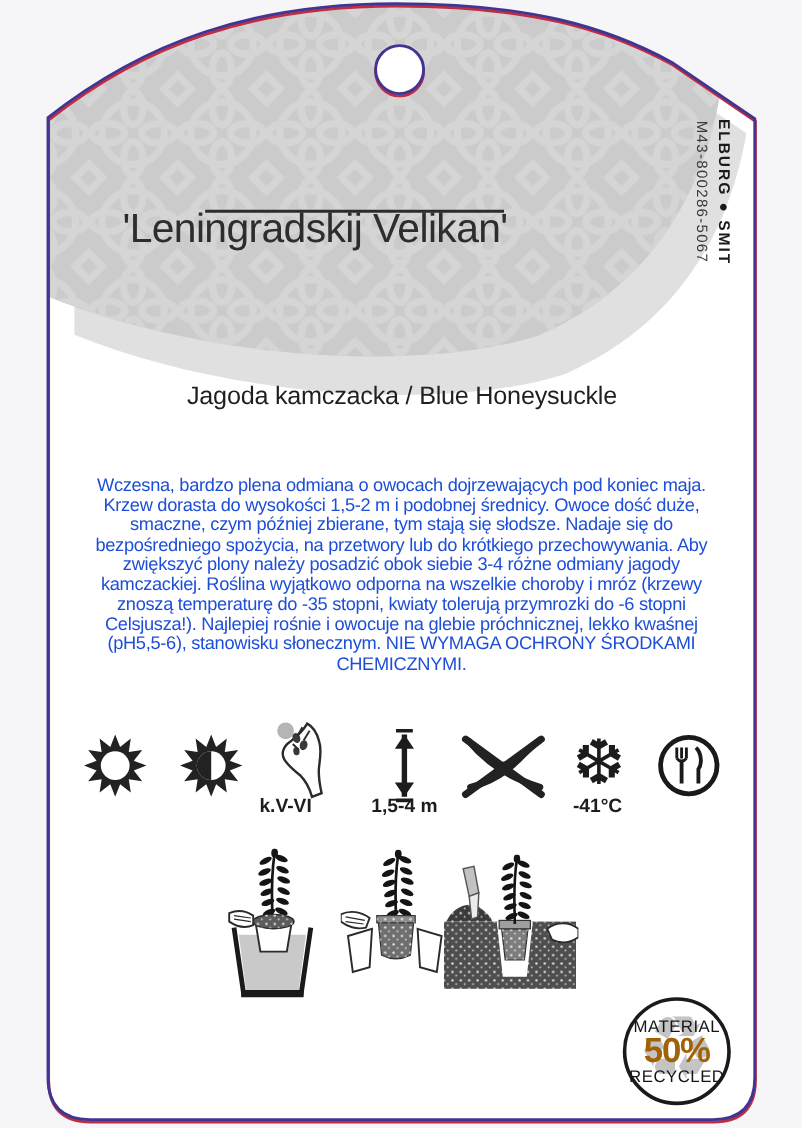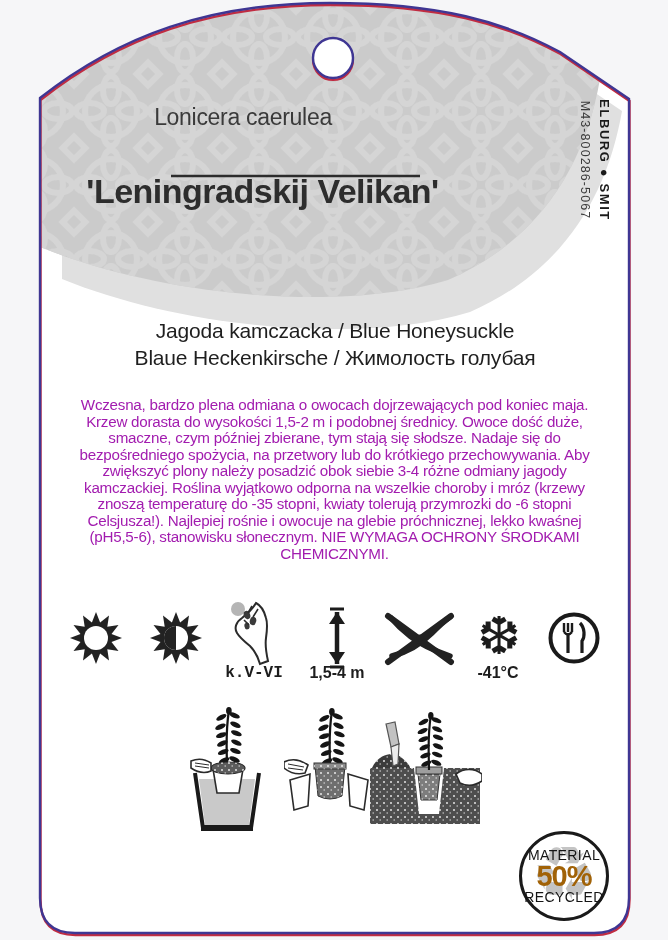--- a/index.html
+++ b/index.html
@@ -23,23 +23,23 @@
   .tag-fill{fill:#ffffff;}
   .blob-light{fill:var(--header-gray-light);}
   .blob-dark{fill:var(--header-gray);}
   .stroke-red{fill:none;stroke:var(--border-red);stroke-width:2.4;}
   .stroke-purple{fill:none;stroke:var(--border-purple);stroke-width:2.4;}
   .hole-fill{fill:#ffffff;}
   .rule{stroke:#2c2c2c;stroke-width:2.6;}
   .abs{position:absolute;}
   .ctr{text-align:center;}
   .botanical{left:63px;width:360px;font-size:23px;line-height:27px;color:#3a3a3a;letter-spacing:-0.3px;}
-  .cultivar{left:40px;width:445px;font-size:34px;font-weight:bold;color:#2d2d2d;letter-spacing:-0.5px;}
+  .cultivar{left:40px;width:445px;font-size:34px;font-weight:normal;color:#2d2d2d;letter-spacing:-0.5px;}
   .common{left:40px;width:590px;font-size:21px;color:#1f1f1f;letter-spacing:-0.2px;}
-  .desc{left:67px;top:397px;width:535px;font-size:15.2px;line-height:16.5px;color:#a21caf;letter-spacing:-0.25px;text-align:center;}
+  .desc{left:67px;top:397px;width:535px;font-size:15.2px;line-height:16.5px;color:#1d4ed8;letter-spacing:-0.25px;text-align:center;}
   .icon-label{top:664px;width:110px;text-align:center;font-size:16px;font-weight:bold;color:#1d1d1d;}
   .vtext{position:absolute;white-space:nowrap;transform:translate(-50%,-50%) rotate(90deg);}
   .brand{left:604px;top:160px;font-size:13px;font-weight:bold;letter-spacing:1.6px;color:#1a1a1a;}
   .code{left:585px;top:160px;font-size:12.5px;letter-spacing:1.1px;color:#3a3a3a;}
   .snow{left:471px;top:608px;width:56px;height:56px;font-size:52px;line-height:56px;text-align:center;color:#1c1c1c;}
   .badge{
     left:519px;top:831px;width:84px;height:84px;border:3px solid #1a1a1a;border-radius:50%;
     background:#ffffff;display:flex;flex-direction:column;align-items:center;justify-content:center;
   }
   .badge .recycle-glyph{position:absolute;left:0;top:-6px;width:84px;height:92px;font-size:74px;line-height:92px;text-align:center;color:var(--badge-gray);}
@@ -106,28 +106,26 @@
     <path class="stroke-purple" d="M40,98 C120,35 210,3 330,3 C440,3 505,22 560,52 L629,99 L629,898 Q629,933 594,933 L75,933 Q40,933 40,898 Z"></path>
 
     <g>
       <circle cx="333" cy="60" r="20" fill="none" stroke="var(--border-red)" stroke-width="2.2"></circle>
       <circle class="hole-fill" cx="333" cy="58" r="20" stroke="var(--border-purple)" stroke-width="2.4"></circle>
     </g>
 
     <line class="rule" x1="171" y1="176" x2="420" y2="176"></line>
   </svg>
 
-  <div class="abs ctr botanical" style="top:104px;">Lonicera caerulea</div>
   <div class="abs ctr cultivar" style="top:172px;">'Leningradskij Velikan'</div>
 
   <div class="vtext brand">ELBURG ● SMIT</div>
   <div class="vtext code">M43-800286-5067</div>
 
   <div class="abs ctr common" style="top:319px;">Jagoda kamczacka / Blue Honeysuckle</div>
-  <div class="abs ctr common" style="top:346px;">Blaue Heckenkirsche / Жимолость голубая</div>
 
   <div class="abs desc">Wczesna, bardzo plena odmiana o owocach dojrzewających pod koniec maja. Krzew dorasta do wysokości 1,5-2 m i podobnej średnicy. Owoce dość duże, smaczne, czym później zbierane, tym stają się słodsze. Nadaje się do bezpośredniego spożycia, na przetwory lub do krótkiego przechowywania. Aby zwiększyć plony należy posadzić obok siebie 3-4 różne odmiany jagody kamczackiej. Roślina wyjątkowo odporna na wszelkie choroby i mróz (krzewy znoszą temperaturę do -35 stopni, kwiaty tolerują przymrozki do -6 stopni Celsjusza!). Najlepiej rośnie i owocuje na glebie próchnicznej, lekko kwaśnej (pH5,5-6), stanowisku słonecznym. NIE WYMAGA OCHRONY ŚRODKAMI CHEMICZNYMI.</div>
 
   <svg class="abs" style="left:70px;top:612px;" width="52" height="52" viewBox="0 0 52 52">
     <polygon fill="#222" points="52,26 41.5,30.1 48.5,39 37.3,37.3 39,48.5 30.1,41.5 26,52 21.9,41.5 13,48.5 14.7,37.3 3.5,39 10.5,30.1 0,26 10.5,21.9 3.5,13 14.7,14.7 13,3.5 21.9,10.5 26,0 30.1,10.5 39,3.5 37.3,14.7 48.5,13 41.5,21.9"></polygon>
     <circle cx="26" cy="26" r="12" fill="#ffffff"></circle>
   </svg>
 
   <svg class="abs" style="left:150px;top:612px;" width="52" height="52" viewBox="0 0 52 52">
     <polygon fill="#222" points="52,26 41.5,30.1 48.5,39 37.3,37.3 39,48.5 30.1,41.5 26,52 21.9,41.5 13,48.5 14.7,37.3 3.5,39 10.5,30.1 0,26 10.5,21.9 3.5,13 14.7,14.7 13,3.5 21.9,10.5 26,0 30.1,10.5 39,3.5 37.3,14.7 48.5,13 41.5,21.9"></polygon>
@@ -165,21 +163,21 @@
   <div class="abs snow">❆</div>
 
   <svg class="abs" style="left:547px;top:611px;" width="54" height="54" viewBox="0 0 54 54">
     <circle cx="27" cy="27" r="23.5" fill="#ffffff" stroke="#1a1a1a" stroke-width="4"></circle>
     <path d="M17,12 V21 M21,12 V21 M25,12 V21" stroke="#1a1a1a" stroke-width="2.4" fill="none"></path>
     <path d="M17,21 Q21,26 25,21" stroke="#1a1a1a" stroke-width="2.4" fill="none"></path>
     <line x1="21" y1="22" x2="21" y2="42" stroke="#1a1a1a" stroke-width="3.2"></line>
     <path d="M33,12 C38,17 38,26 35,30 L35,42" stroke="#1a1a1a" stroke-width="3.2" fill="none"></path>
   </svg>
 
-  <div class="abs icon-label" style="left:199px;font-family:Liberation Mono, monospace;">k.V-VI</div>
+  <div class="abs icon-label" style="left:183px;">k.V-VI</div>
   <div class="abs icon-label" style="left:282px;">1,5-4 m</div>
   <div class="abs icon-label" style="left:443px;">-41°C</div>
 
   <svg class="abs" style="left:185px;top:705px;" width="84" height="128" viewBox="0 0 84 128">
     <use href="#plant" x="20" y="2" width="44" height="60"></use>
     <polygon points="14,74 70,74 64,120 20,120" fill="#c9c9c9"></polygon>
     <path d="M10,68 L18,123 L66,123 L74,68" fill="none" stroke="#1a1a1a" stroke-width="4"></path>
     <line x1="16" y1="123" x2="68" y2="123" stroke="#1a1a1a" stroke-width="6"></line>
     <polygon points="28,64 58,64 54,88 32,88" fill="#ffffff" stroke="#2b2b2b" stroke-width="1.6"></polygon>
     <ellipse cx="43" cy="63" rx="17" ry="6" fill="#5c5c5c" stroke="#2b2b2b" stroke-width="1.2"></ellipse>

